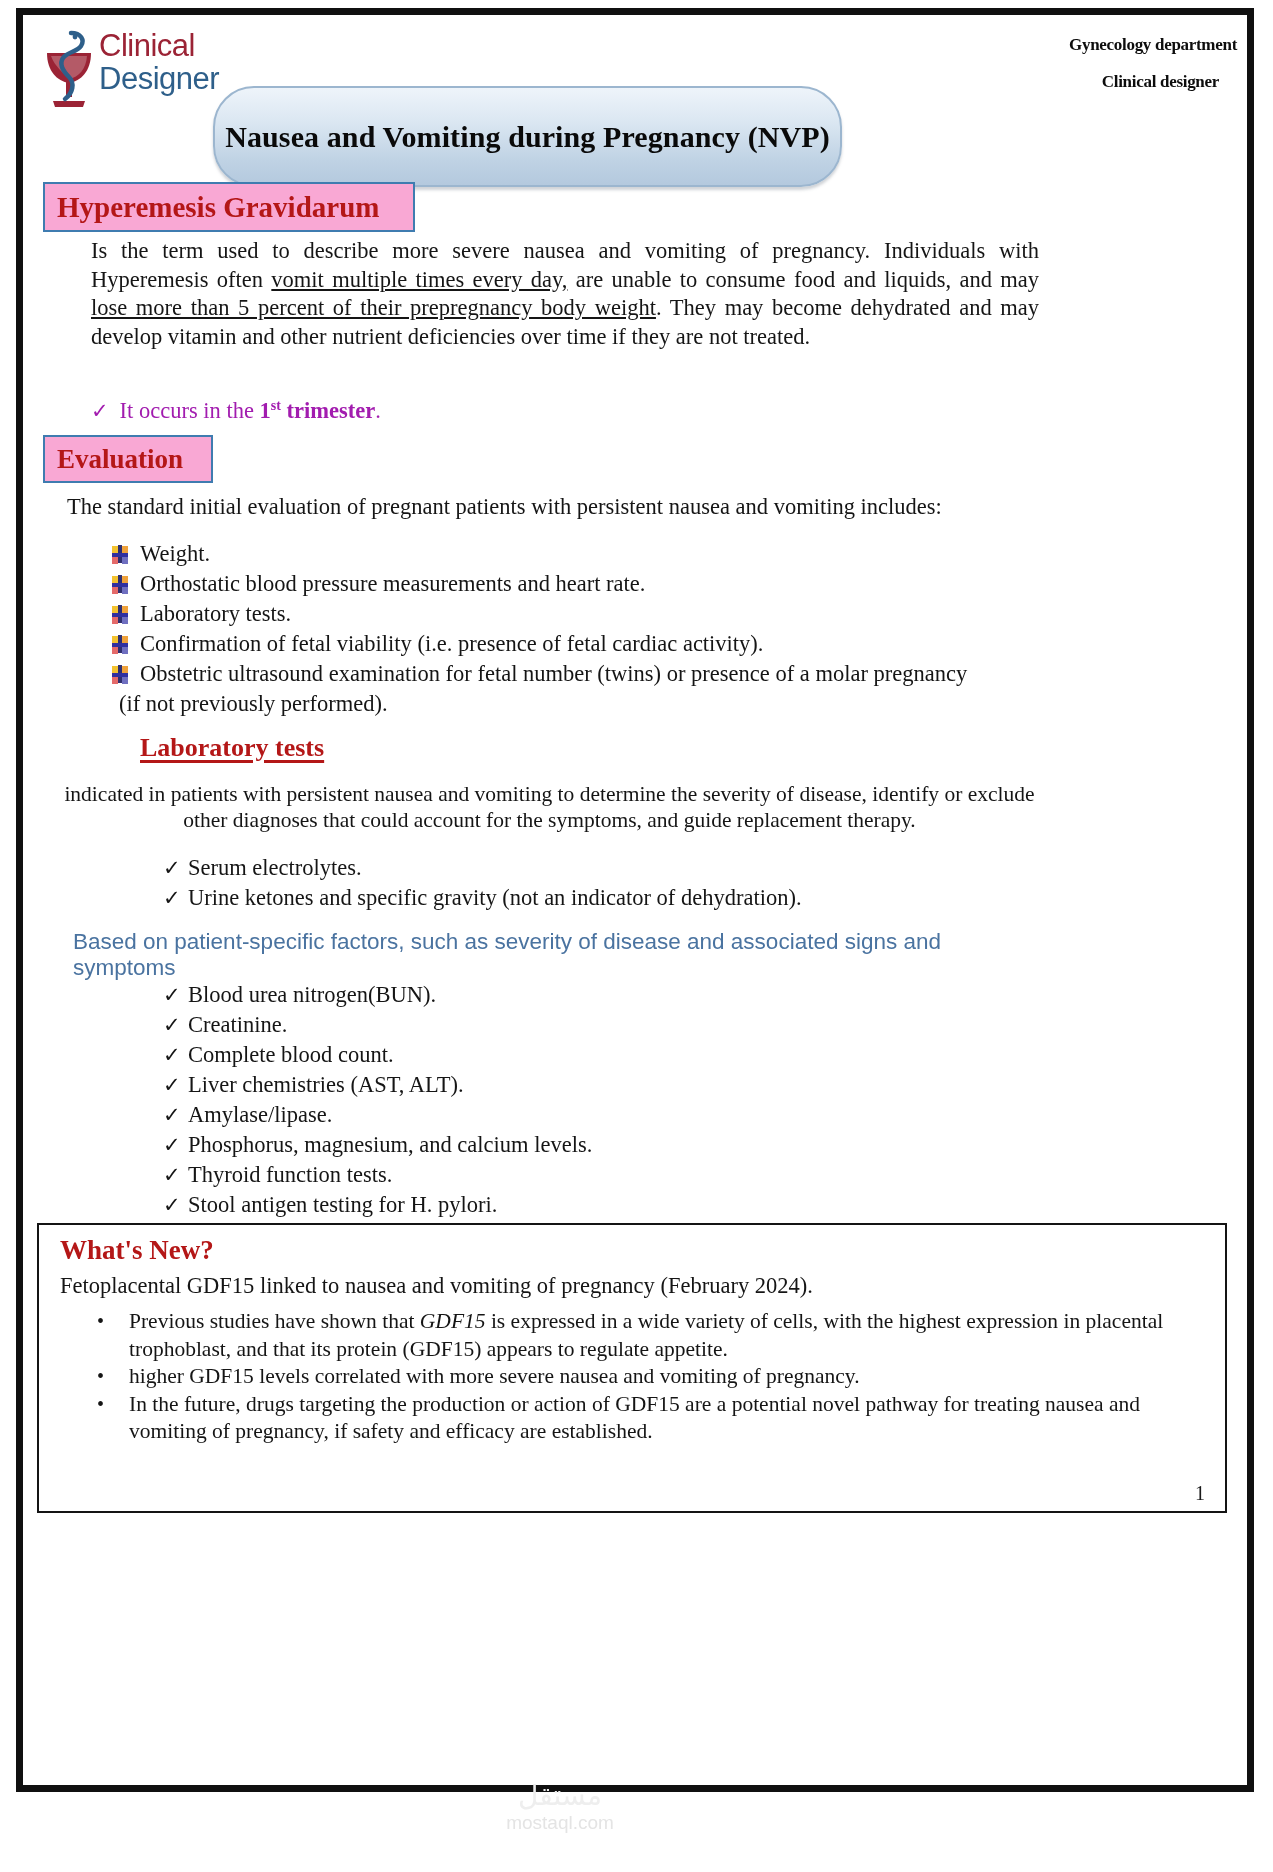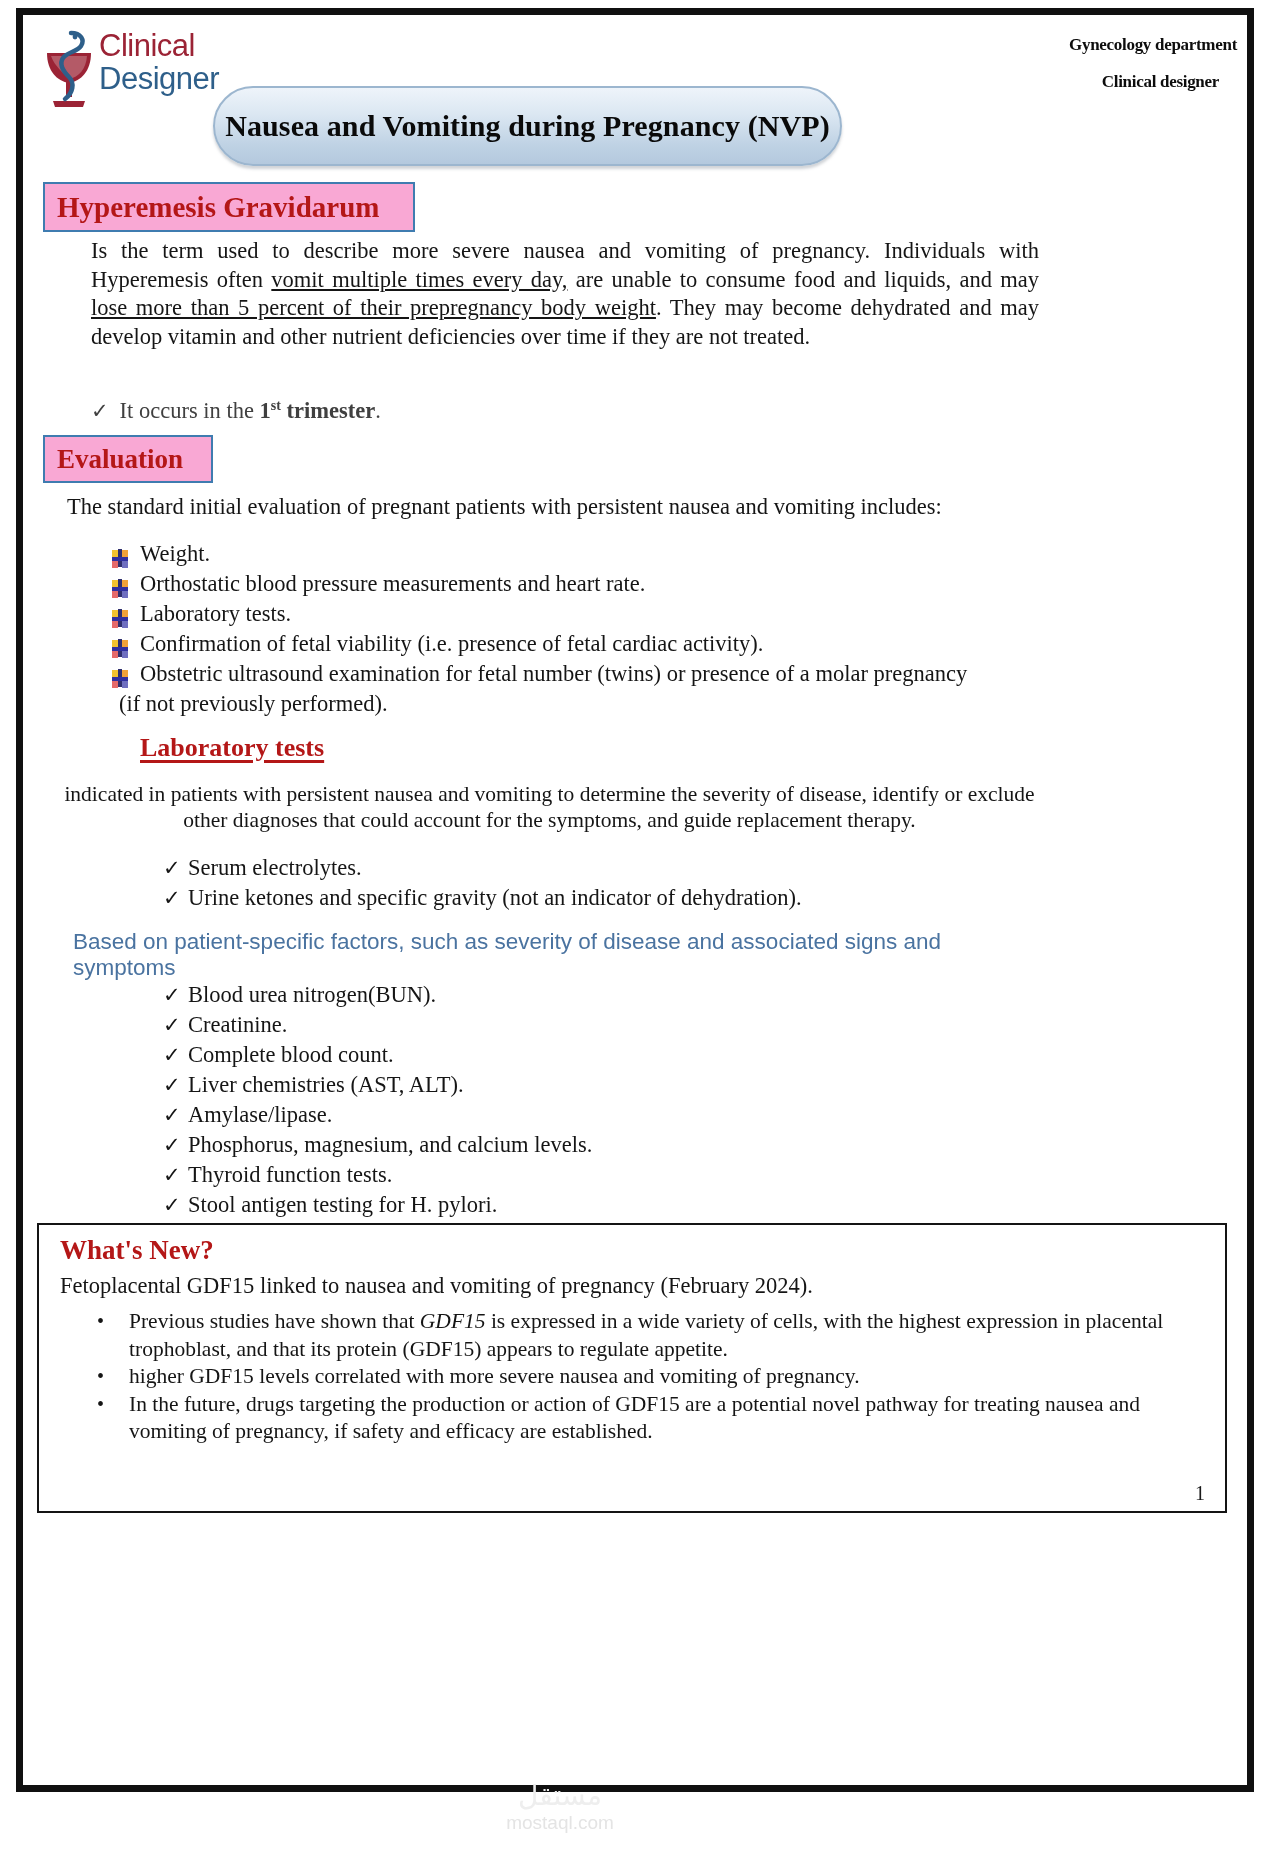--- a/index.html
+++ b/index.html
@@ -86,21 +86,21 @@
     font-family: "Liberation Serif", serif;
     font-weight: bold;
     font-size: 17px;
     color: #0d0d0d;
     letter-spacing: -0.3px;
   }
 
   .title-pill {
     position: absolute;
     left: 190px; top: 71px;
-    width: 629px; height: 80px;
+    width: 629px; height: 101px;
     border-radius: 41px;
     border: 2px solid #9cb6cf;
     background: linear-gradient(180deg,#eef4fa 0%, #dbe7f2 35%, #bfd2e4 75%, #b4c9de 100%);
     box-shadow: 0 3px 3px rgba(120,130,140,0.35);
     display: flex; align-items: center; justify-content: center;
   }
   .title-pill span {
     font-family: "Liberation Serif", serif;
     font-weight: bold;
     font-size: 30px;
@@ -137,21 +137,21 @@
     color: #151515;
     text-align: justify;
   }
   #para-hyper { left: 68px; top: 222px; width: 948px; }
   #para-hyper .u { text-decoration: underline; margin-top: 40px; }
 
   #check-trimester {
     position: absolute;
     left: 68px; top: 383px;
     font-family: "Liberation Serif", serif;
-    font-size: 22.5px; color: #404040;
+    font-size: 22.5px; color: #a21caf;
     white-space: nowrap;
   }
   #check-trimester .ck { font-size: 21px; margin-right: 11px; }
   #check-trimester b { font-weight: bold; }
   sup { font-size: 0.62em; vertical-align: super; line-height: 0; }
 
   #para-eval {
     position: absolute;
     left: 44px; top: 478px; width: 990px;
     font-family: "Liberation Serif", serif;
@@ -160,21 +160,21 @@
 
   
   #eval-list {
     position: absolute;
     left: 68px; top: 524px; width: 985px;
     font-family: "Liberation Serif", serif;
     font-size: 22.5px;
     line-height: 30px;
     color: #151515;
   }
-  .xb-row { display: flex; align-items: center; padding-left: 21px; }
+  .xb-row { display: flex; align-items: flex-start; padding-left: 21px; }
   .xb-icon {
     flex: 0 0 auto;
     width: 16px; height: 16px;
     position: relative;
     margin: 7px 12px 0 0;
   }
   .xb-icon .vb {
     position: absolute; left: 6px; top: -1px;
     width: 4px; height: 18px;
     background: #2f2f6e;

